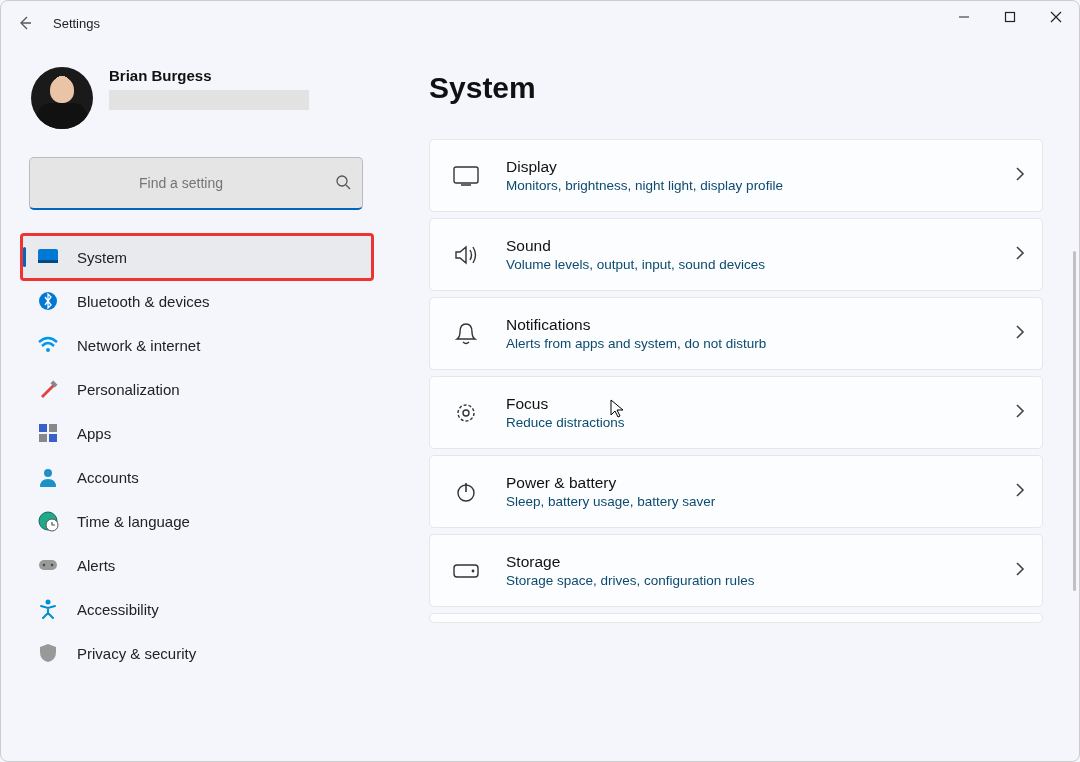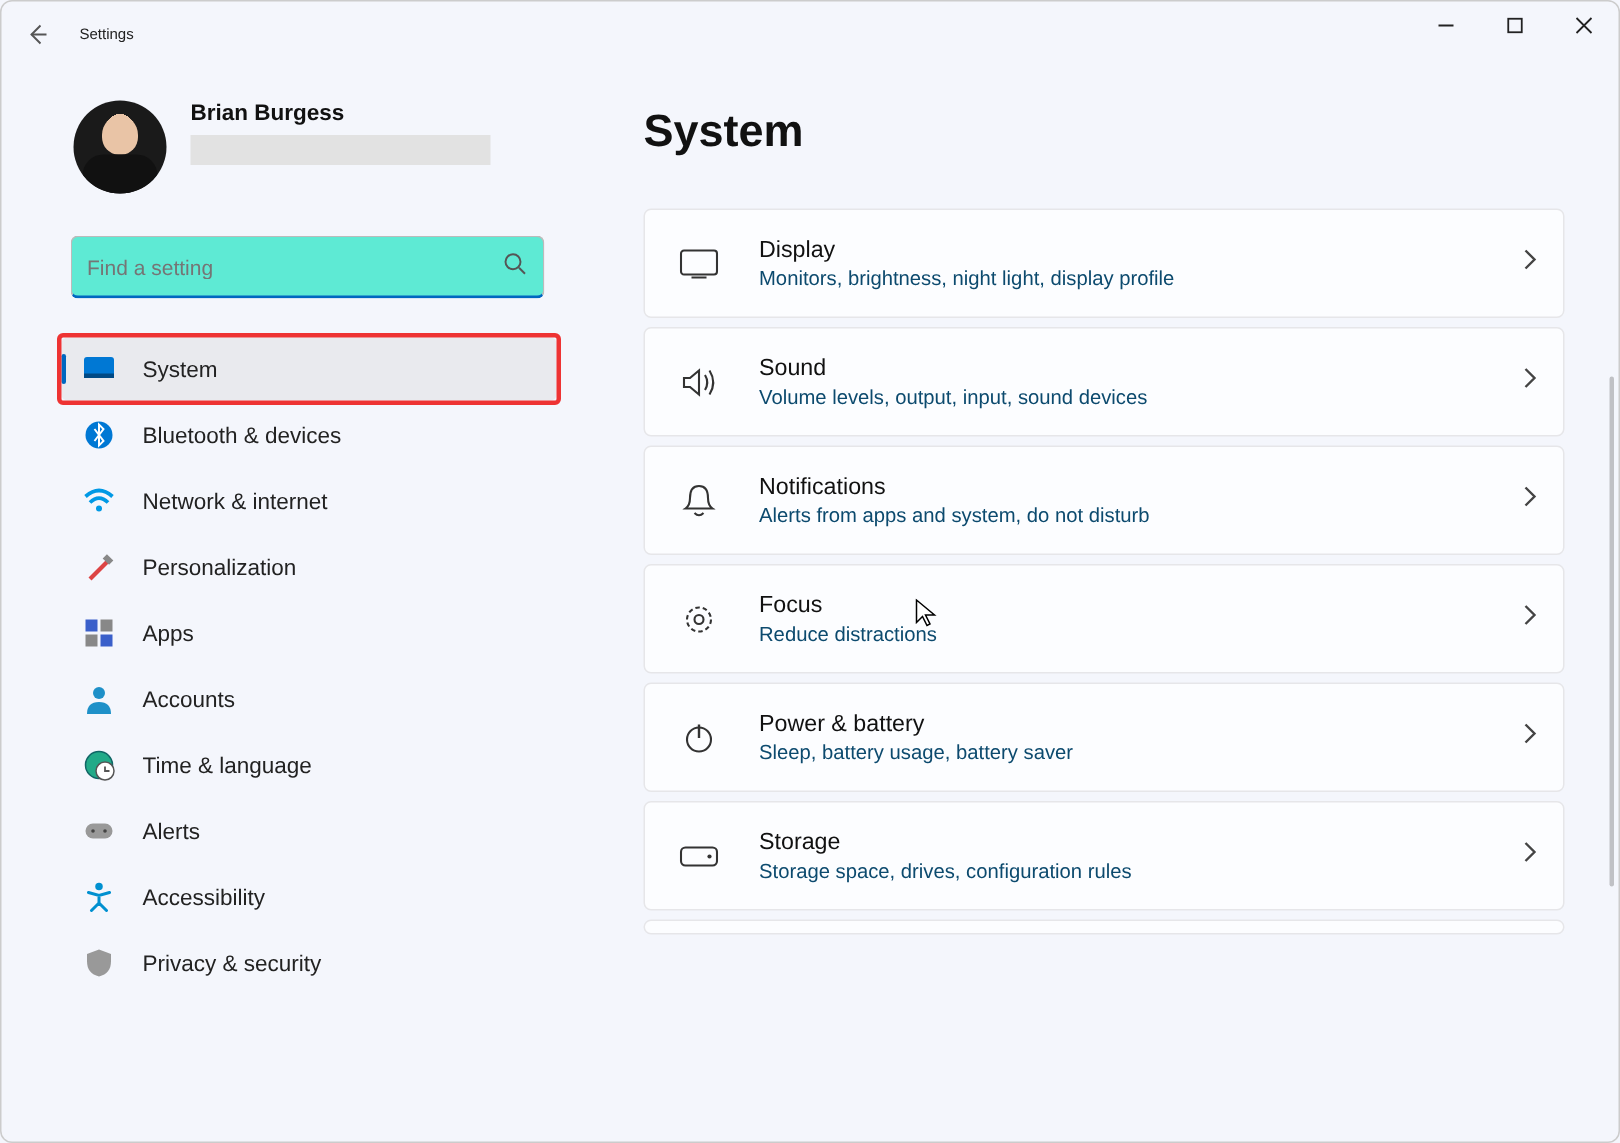--- a/index.html
+++ b/index.html
@@ -1,31 +1,31 @@
 <!DOCTYPE html>
 <html><head>
   <meta charset="utf-8">
   <style>
     * { margin:0; padding:0; box-sizing:border-box; font-family:"Segoe UI",Arial,sans-serif; }
     body { width:1080px; height:762px; background:#f4f6fc; overflow:hidden; border:1px solid #ccc; border-radius:8px; position:relative;}
     .titlebar { height:44px; display:flex; align-items:center; padding:0 8px;}
     .tb-back { width:32px; height:32px; display:flex; align-items:center; justify-content:center; color:#555; border-radius:4px; cursor:pointer;}
-    .tb-title { margin-left:12px; font-size:10px; color:#222;}
+    .tb-title { margin-left:12px; font-size:13px; color:#222;}
     .tb-controls { position:absolute; top:0; right:0; display:flex;}
     .tb-btn { width:46px; height:32px; display:flex; align-items:center; justify-content:center; color:#222; cursor:pointer;}
     .content { display:flex; height:calc(100% - 44px); }
-    .sidebar { width:380px; padding:22px 10px 0 40px; display:flex; flex-direction:column; overflow:hidden;}
+    .sidebar { width:380px; padding:22px 10px 0 22px; display:flex; flex-direction:column; overflow:hidden;}
     .profile { display:flex; align-items:flex-start; gap:16px; margin-bottom:28px; margin-left:8px;}
     .avatar { width:62px; height:62px; border-radius:50%; background:radial-gradient(circle at 50% 30%, #e9c4a6 0 18%, #1a1a1a 0 100%); position:relative; overflow:hidden;}
     .avatar::after{content:"";position:absolute;bottom:-10px;left:6px;right:6px;height:36px;background:#111;border-radius:14px 14px 0 0;}
     .avatar::before{content:"";position:absolute;top:10px;left:50%;transform:translateX(-50%);width:24px;height:26px;background:#e9c4a6;border-radius:50% 50% 45% 45%;}
     .profile-name { font-size:15px; font-weight:700; color:#111;}
     .profile-sub { margin-top:6px; width:200px; height:20px; background:#e2e2e2;}
     .search-wrap { position:relative; margin:0 8px 26px 6px;}
-    .search { width:100%; height:42px; border:1px solid #bbb; border-bottom:2px solid #0067c0; border-radius:5px; background:#5eead4; padding:0 40px 0 10px; font-size:14px; outline:none;}
+    .search { width:100%; height:53px; border:1px solid #bbb; border-bottom:2px solid #0067c0; border-radius:5px; background:#e5e5e5; padding:0 40px 0 10px; font-size:14px; outline:none;text-align:center;}
     .search-icon { position:absolute; right:12px; top:50%; transform:translateY(-50%); color:#555;}
     .nav { display:flex; flex-direction:column; gap:2px;}
     .nav-item { height:42px; display:flex; align-items:center; gap:18px; padding:0 12px 0 14px; border-radius:4px; cursor:pointer; font-size:15px; color:#222; position:relative;}
     .nav-item.active { background:#e9eaee;}
     .nav-item.active::before { content:""; position:absolute; left:0; top:11px; bottom:11px; width:3px; background:#0067c0; border-radius:3px;}
     .nav-icon { width:22px; height:22px; display:flex; align-items:center; justify-content:center;}
     .highlight-red { border:3px solid #e33; border-radius:4px;}
     .nav-highlight { position:absolute; inset:-3px; border:3px solid #e33; border-radius:4px; pointer-events:none;}
     .main { flex:1; padding:20px 36px 0 48px; overflow-y:auto;}
     .main-title { font-size:30px; font-weight:700; color:#111; margin-bottom:34px; margin-top:6px;}

